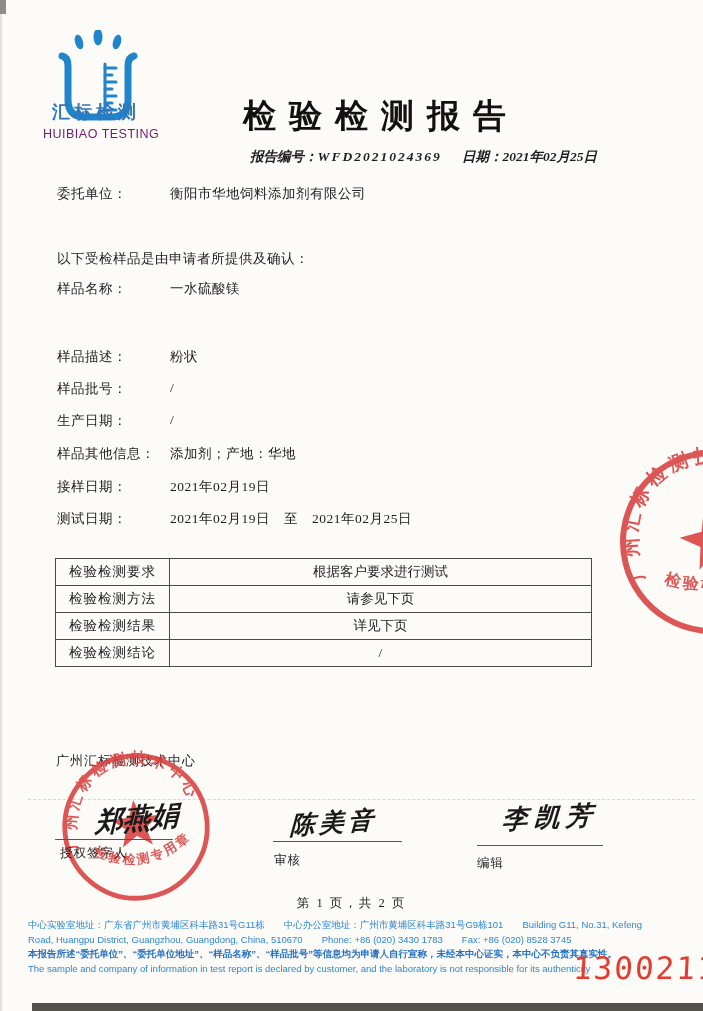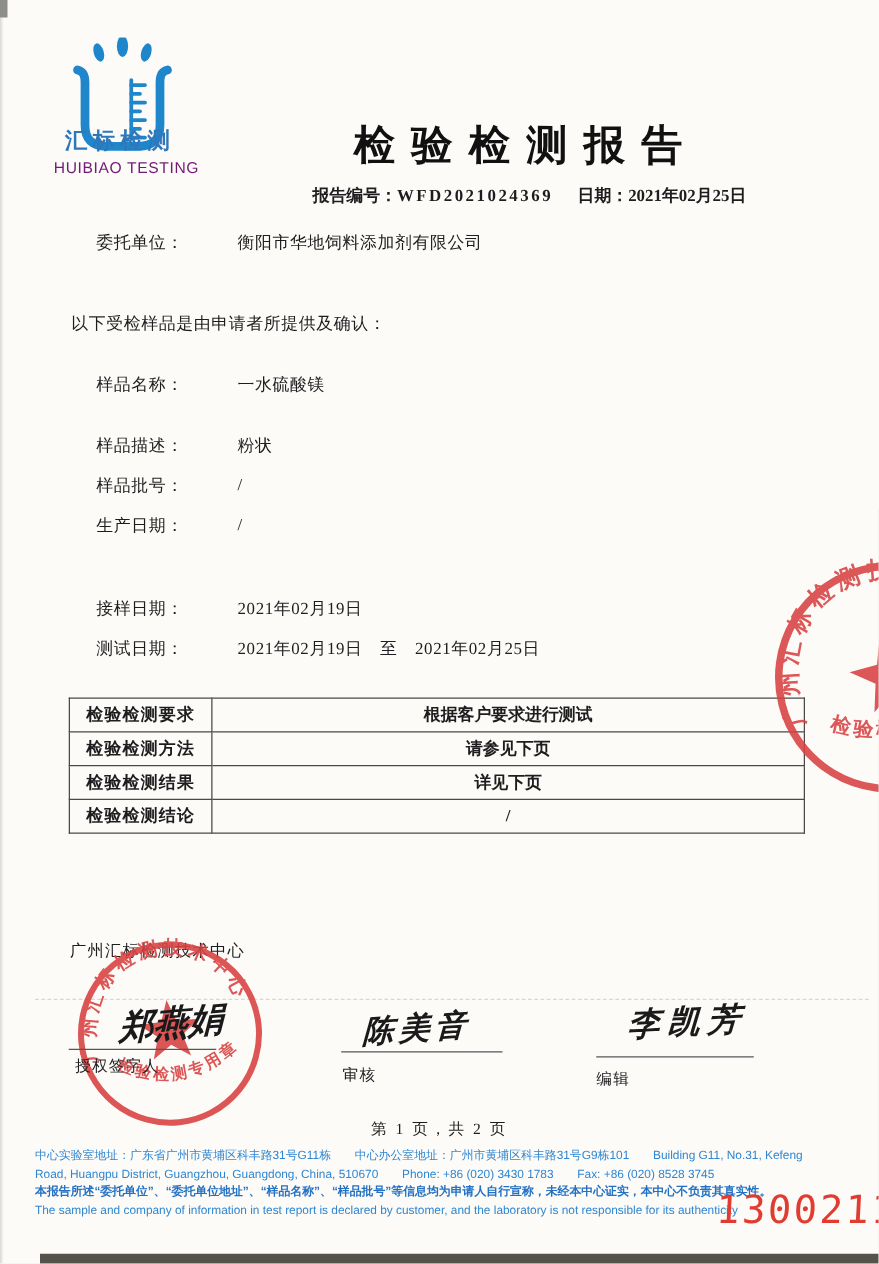--- a/index.html
+++ b/index.html
@@ -10,33 +10,33 @@
   .corner-mark{position:absolute;left:0;top:0;width:6px;height:14px;background:#8d8d89;}
   .bottom-bar{position:absolute;left:32px;right:0;bottom:0;height:8px;background:#55524c;}
   .scan-dash{position:absolute;left:28px;right:8px;top:799px;border-top:1px dashed #c9c9c6;opacity:.7;}
 
   
   .logo-svg{position:absolute;left:55px;top:30px;}
   .logo-cn{position:absolute;left:52px;top:100px;font-size:18px;font-weight:700;color:#2f77bb;letter-spacing:4px;white-space:nowrap;}
   .logo-en{position:absolute;left:43px;top:127px;font-size:12.5px;color:#701a75;font-family:"Liberation Sans",sans-serif;letter-spacing:.5px;white-space:nowrap;}
 
   
-  .title{position:absolute;left:243px;top:94px;font-size:33px;font-weight:700;letter-spacing:13px;white-space:nowrap;color:#111;margin-left:40px;}
-  .meta{position:absolute;top:148px;font-size:13.5px;font-weight:700;white-space:nowrap;}
+  .title{position:absolute;left:243px;top:94px;font-size:33px;font-weight:700;letter-spacing:13px;white-space:nowrap;color:#111;}
+  .meta{position:absolute;top:148px;font-size:13.5px;font-weight:700;white-space:nowrap;font-style:italic;}
   .meta.report{left:250px;}
   .meta.date{left:462px;}
   .meta .num{letter-spacing:2px;}
 
   
-  .frow{position:absolute;left:57px;width:620px;font-size:13.5px;letter-spacing:.5px;white-space:nowrap;margin-left:20px;}
+  .frow{position:absolute;left:57px;width:620px;font-size:13.5px;letter-spacing:.5px;white-space:nowrap;}
   .frow .val{position:absolute;left:113px;top:0;letter-spacing:.5px;}
   .note{position:absolute;left:57px;top:250px;font-size:13.5px;letter-spacing:.5px;}
 
   
-  table.rtable{position:absolute;left:55px;top:558px;width:589px;border-collapse:collapse;font-size:13.5px;font-weight:bold;}
+  table.rtable{position:absolute;left:55px;top:558px;width:537px;border-collapse:collapse;font-size:13.5px;}
   table.rtable td{border:1px solid #4a4a4a;height:26px;text-align:center;padding:0;}
   table.rtable td.lab{width:113px;letter-spacing:1px;}
 
   
   .stamp{position:absolute;opacity:.88;}
   .stamp-l{left:56px;top:747px;transform:rotate(-6deg);}
   .stamp-r{left:612px;top:442px;transform:rotate(-14deg);}
 
   
   .org-name{position:absolute;left:56px;top:752px;font-size:13px;letter-spacing:1px;}
@@ -91,24 +91,25 @@
   </svg>
   <div class="logo-cn">汇标检测</div>
   <div class="logo-en">HUIBIAO TESTING</div>
 
   <div class="title">检验检测报告</div>
   <div class="meta report"><span>报告编号：</span><span class="num">WFD2021024369</span></div>
   <div class="meta date"><span>日期：</span><span>2021年02月25日</span></div>
 
   <div class="frow" style="top:185px"><span>委托单位：</span><span class="val">衡阳市华地饲料添加剂有限公司</span></div>
   <div class="note">以下受检样品是由申请者所提供及确认：</div>
-  <div class="frow" style="top:299px"><span>样品名称：</span><span class="val">一水硫酸镁</span></div>
+  <div class="frow" style="top:280px"><span>样品名称：</span><span class="val">一水硫酸镁</span></div>
   <div class="frow" style="top:348px"><span>样品描述：</span><span class="val">粉状</span></div>
   <div class="frow" style="top:380px"><span>样品批号：</span><span class="val">/</span></div>
   <div class="frow" style="top:412px"><span>生产日期：</span><span class="val">/</span></div>
+  <div class="frow" style="top:445px"><span>样品其他信息：</span><span class="val">添加剂；产地：华地</span></div>
   <div class="frow" style="top:478px"><span>接样日期：</span><span class="val">2021年02月19日</span></div>
   <div class="frow" style="top:510px"><span>测试日期：</span><span class="val">2021年02月19日　至　2021年02月25日</span></div>
 
   <table class="rtable">
     <tbody>
         <tr>
           <td class="lab">检验检测要求</td>
           <td>根据客户要求进行测试</td>
         </tr>
     <tr>

